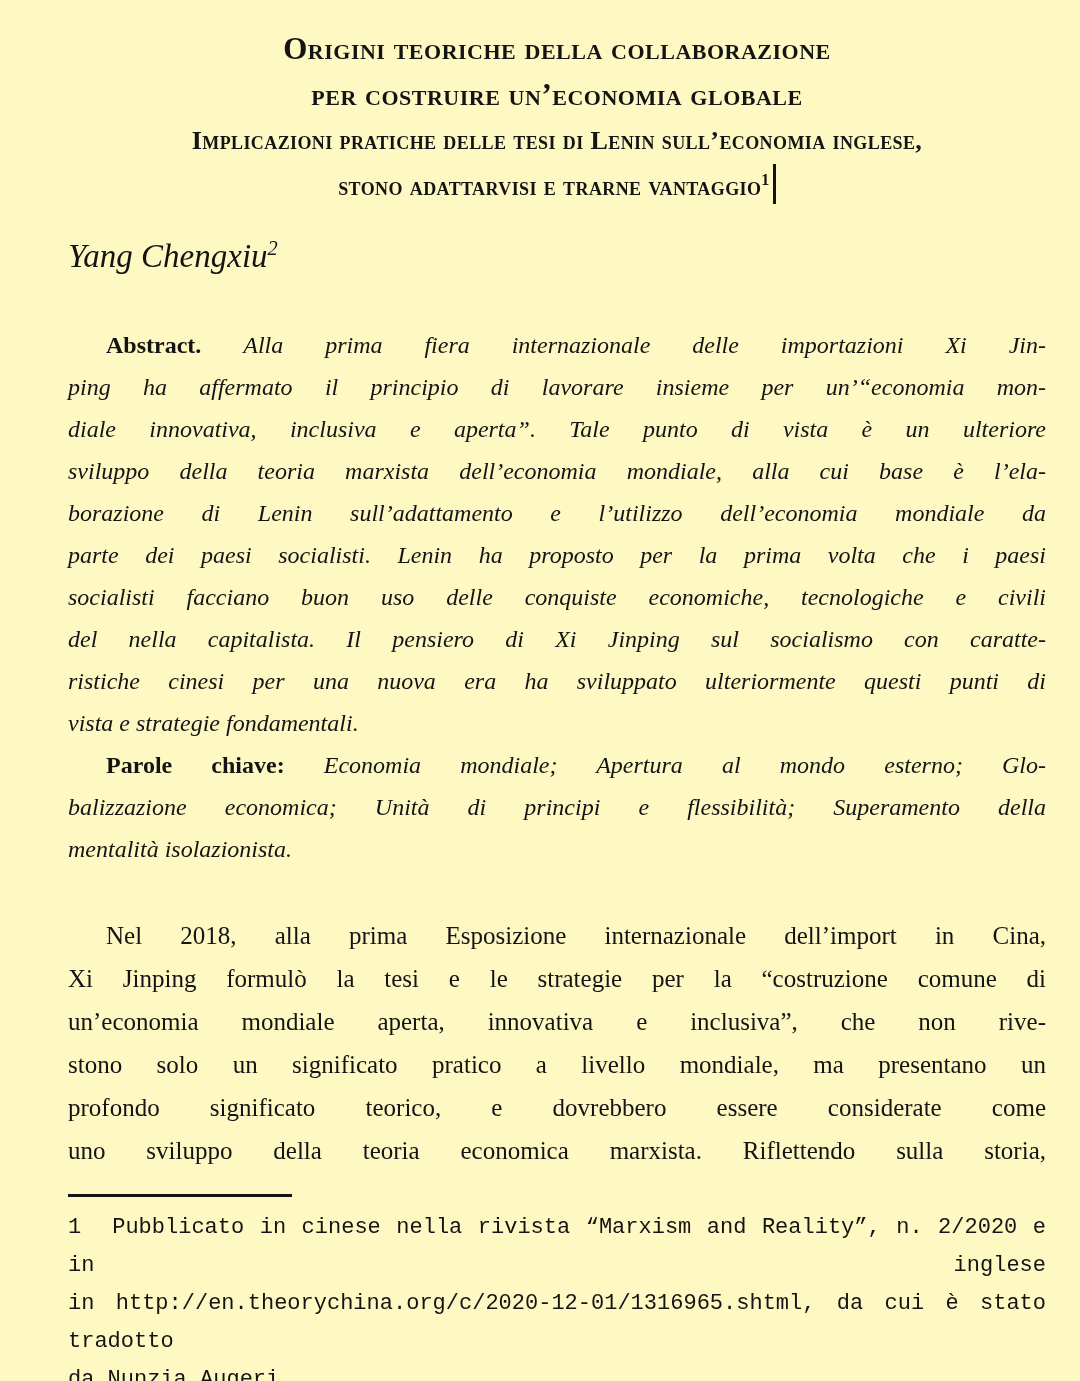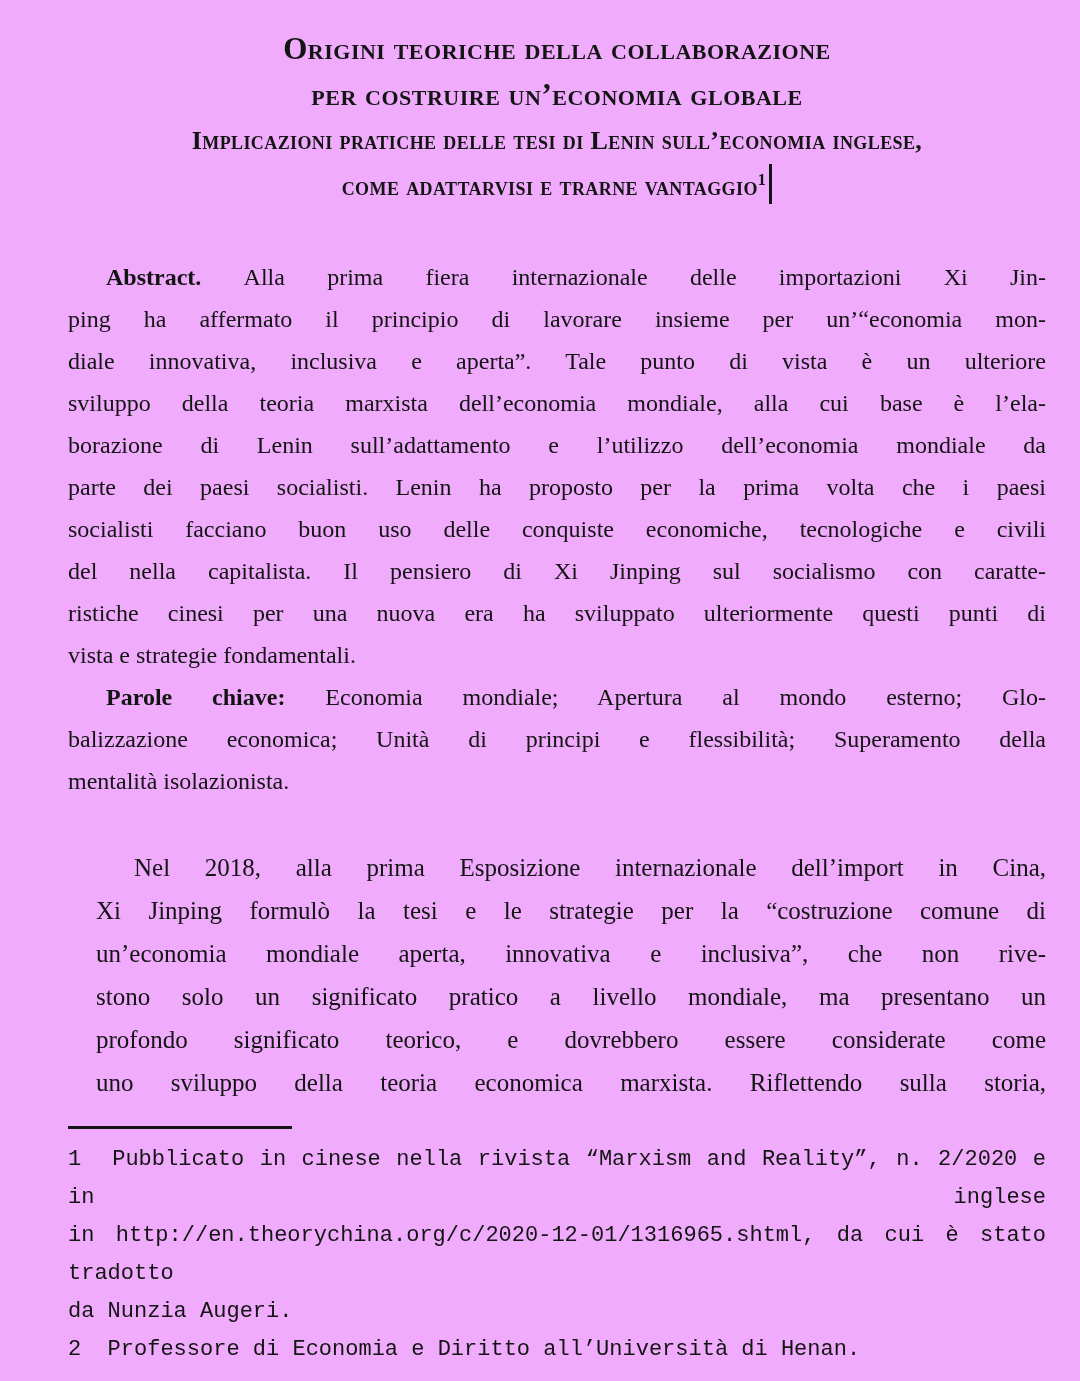--- a/index.html
+++ b/index.html
@@ -1,59 +1,60 @@
 <!DOCTYPE html>
 <html><head>
 <meta charset="utf-8">
 <style>
   * { box-sizing: border-box; }
   html, body { margin: 0; padding: 0; background: #e9e9e9; }
   .page {
     width: 1080px; height: 1381px; margin: 0 auto;
-    background: #f0abfc; color: #141414;
+    background: #fef9c3; color: #141414;
     font-family: "Liberation Serif", serif;
     padding: 26px 34px 0 68px;
     overflow: hidden; position: relative;
   }
   .title-block { text-align: center; font-weight: 700; font-variant: small-caps; }
   .title-line { line-height: 46px; }
   .title-main { font-size: 31px; letter-spacing: 0.5px; }
   .title-sub  { font-size: 26px; letter-spacing: 0.4px; }
   .fn-ref { font-variant: normal; font-size: 0.62em; vertical-align: super; line-height: 0; }
   .title-sub .fn-ref { font-weight: 700; }
   .text-cursor {
     display: inline-block; width: 3px; height: 40px;
     background: #141414; margin-left: 3px; vertical-align: -9px;
   }
   .author-line { margin-top: 24px; font-style: italic; font-size: 33px; line-height: 44px; }
   .author-line .fn-ref { font-weight: 400; }
   .abstract  { margin-top: 46px; font-size: 24px; line-height: 42px; }
-  .body-text { margin-top: 44px; font-size: 25px; line-height: 43px; margin-left: 28px; }
+  .body-text { margin-top: 44px; font-size: 25px; line-height: 43px; }
   .footnotes { margin-top: 22px; font-family: Liberation Mono, monospace; }
   .fn-rule { width: 224px; height: 3px; background: #141414; margin-bottom: 12px; }
   .fn-lines { font-size: 22px; line-height: 38px; }
   .line { text-align: justify; text-align-last: justify; }
   .line.last { text-align-last: left; }
   .line.indent { padding-left: 38px; }
   .s-b { font-weight: 700; font-style: normal; }
-  .s-i { }
+  .s-i { font-style: italic; }
   .s-r { font-style: normal; }
 </style>
 </head>
 <body>
 
 <div class="page">
 
   <header class="title-block">
     <div class="title-line title-main">Origini teoriche della collaborazione</div>
     <div class="title-line title-main">per costruire un’economia globale</div>
     <div class="title-line title-sub">Implicazioni pratiche delle tesi di Lenin sull’economia inglese,</div>
-    <div class="title-line title-sub"><span>come adattarvisi e trarne vantaggio</span><sup class="fn-ref">1</sup><span class="text-cursor"></span></div>
+    <div class="title-line title-sub"><span>stono adattarvisi e trarne vantaggio</span><sup class="fn-ref">1</sup><span class="text-cursor"></span></div>
   </header>
 
+  <div class="author-line"><span>Yang Chengxiu</span><sup class="fn-ref">2</sup></div>
 
   <section class="abstract">
       <div class="line indent"><span class="s-b">Abstract. </span><span class="s-i">Alla prima fiera internazionale delle importazioni Xi Jin-</span></div>
       <div class="line"><span class="s-i">ping ha affermato il principio di lavorare insieme per un’“economia mon-</span></div>
       <div class="line"><span class="s-i">diale innovativa, inclusiva e aperta”. Tale punto di vista è un ulteriore</span></div>
       <div class="line"><span class="s-i">sviluppo della teoria marxista dell’economia mondiale, alla cui base è l’ela-</span></div>
       <div class="line"><span class="s-i">borazione di Lenin sull’adattamento e l’utilizzo dell’economia mondiale da</span></div>
       <div class="line"><span class="s-i">parte dei paesi socialisti. Lenin ha proposto per la prima volta che i paesi</span></div>
       <div class="line"><span class="s-i">socialisti facciano buon uso delle conquiste economiche, tecnologiche e civili</span></div>
       <div class="line"><span class="s-i">del nella capitalista. Il pensiero di Xi Jinping sul socialismo con caratte-</span></div>

